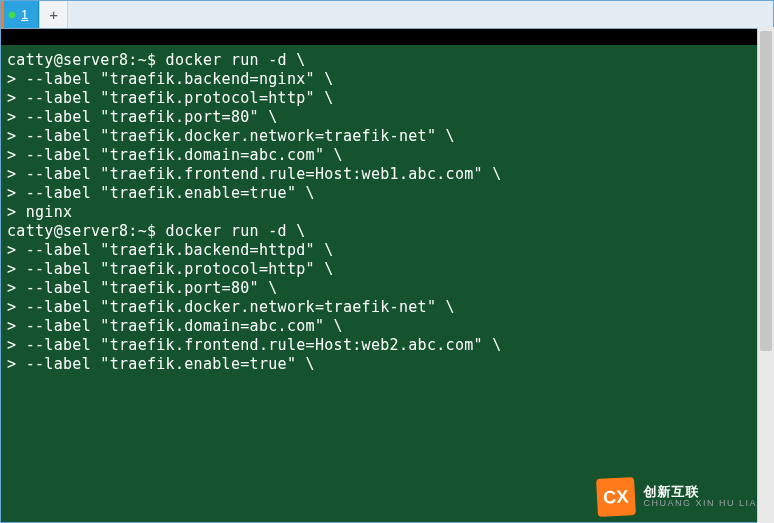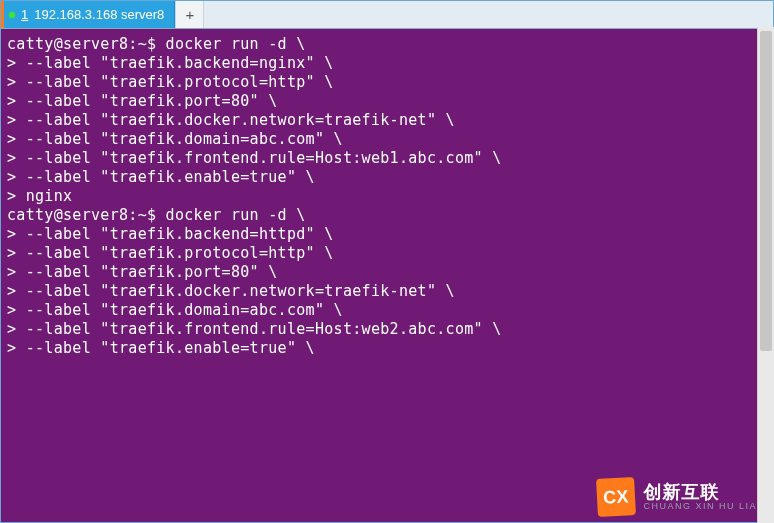--- a/index.html
+++ b/index.html
@@ -58,28 +58,29 @@
     justify-content: center;
     color: #555;
     font-size: 15px;
     background: #f1f4f7;
     border-left: 1px solid #c8d4df;
     border-right: 1px solid #c8d4df;
     font-family: Arial, sans-serif;
   }
   .terminal {
     flex: 1;
-    background: #701a75;
+    background: #14532d;
     color: #fff;
     font-size: 15px;
     line-height: 19px;
     padding: 6px 6px 0 6px;
     letter-spacing: 0.3px;
     position: relative;
     overflow: hidden;
+    margin-top: 16px;
   }
   .line { white-space: pre; font-family: "DejaVu Sans Mono", "Consolas", monospace; }
   .watermark {
     position: absolute;
     right: 8px;
     bottom: 6px;
     display: flex;
     align-items: center;
     gap: 8px;
     font-family: "Microsoft YaHei", Arial, sans-serif;
@@ -90,21 +91,21 @@
     display: flex;
     align-items: center;
     justify-content: center;
     color: #fff;
     font-weight: bold;
     font-size: 18px;
     border-radius: 4px;
     transform: rotate(-3deg);
   }
   .wm-text { display: flex; flex-direction: column; line-height: 1.05; }
-  .wm-cn { color: #fff; font-size: 18px; font-weight: 600; letter-spacing: 1px; }
+  .wm-cn { color: #fff; font-size: 13px; font-weight: 600; letter-spacing: 1px; }
   .wm-en { color: #9aa0a6; font-size: 9px; letter-spacing: 1.5px; }
   .scrollbar {
     position: absolute;
     right: 0;
     top: 27px;
     bottom: 0;
     width: 16px;
     background: #e9e9e9;
     border-left: 1px solid #cfcfcf;
   }
@@ -120,21 +121,20 @@
 </head>
 <body>
 
 <div class="window">
 
   <div class="tabbar">
     <div class="tab">
       <span class="tab-edge"></span>
       <span class="dot"></span>
       <span class="tab-index">1</span>
-      <span>192.168.3.168 server8</span>
     </div>
     <div class="newtab">
       <span>+</span>
     </div>
   </div>
 
   <div class="terminal">
     <div class="line">catty@server8:~$ docker run -d \</div>
     <div class="line">&gt; --label "traefik.backend=nginx" \</div>
     <div class="line">&gt; --label "traefik.protocol=http" \</div>

